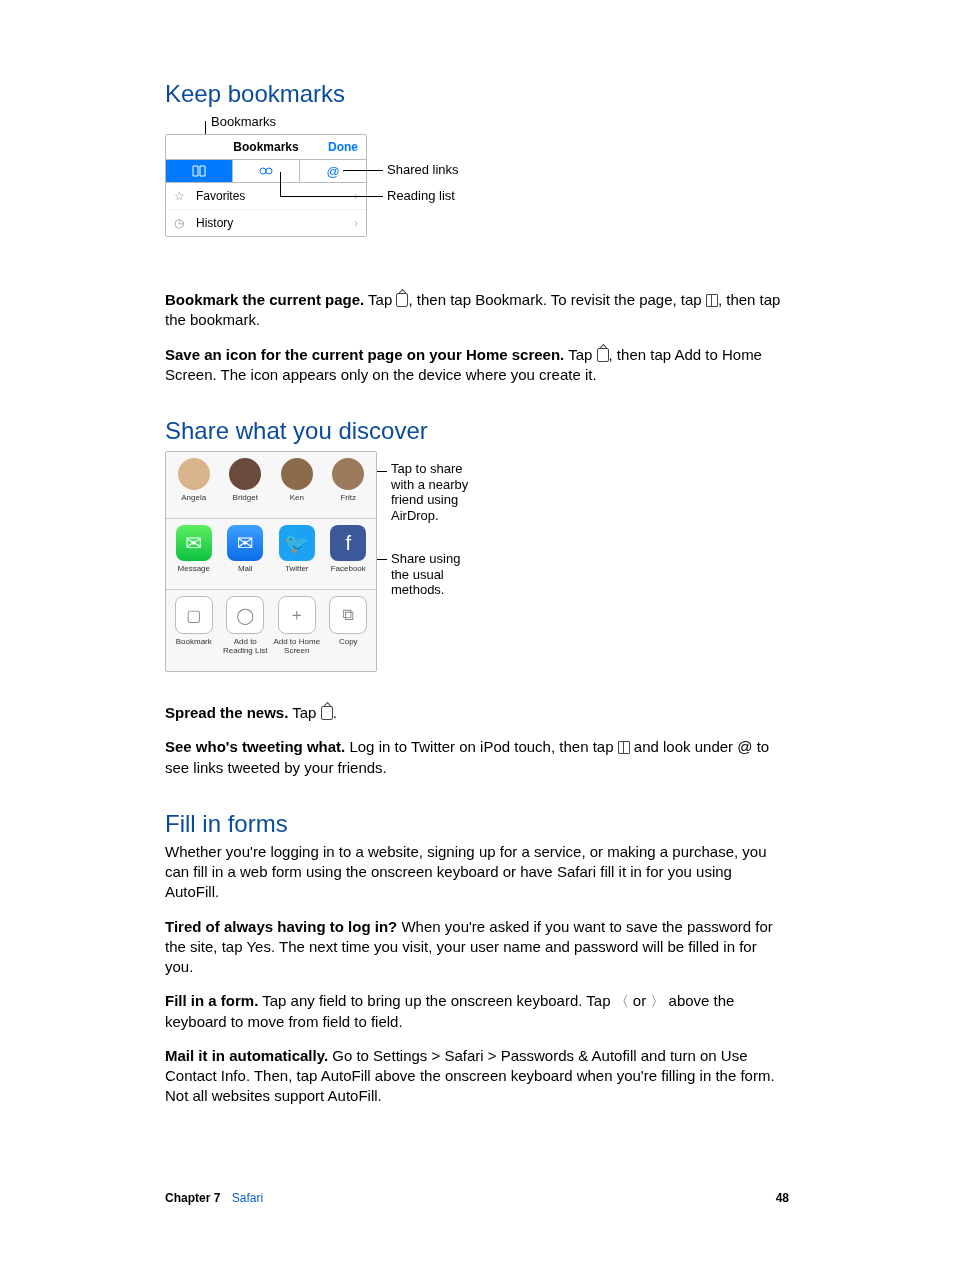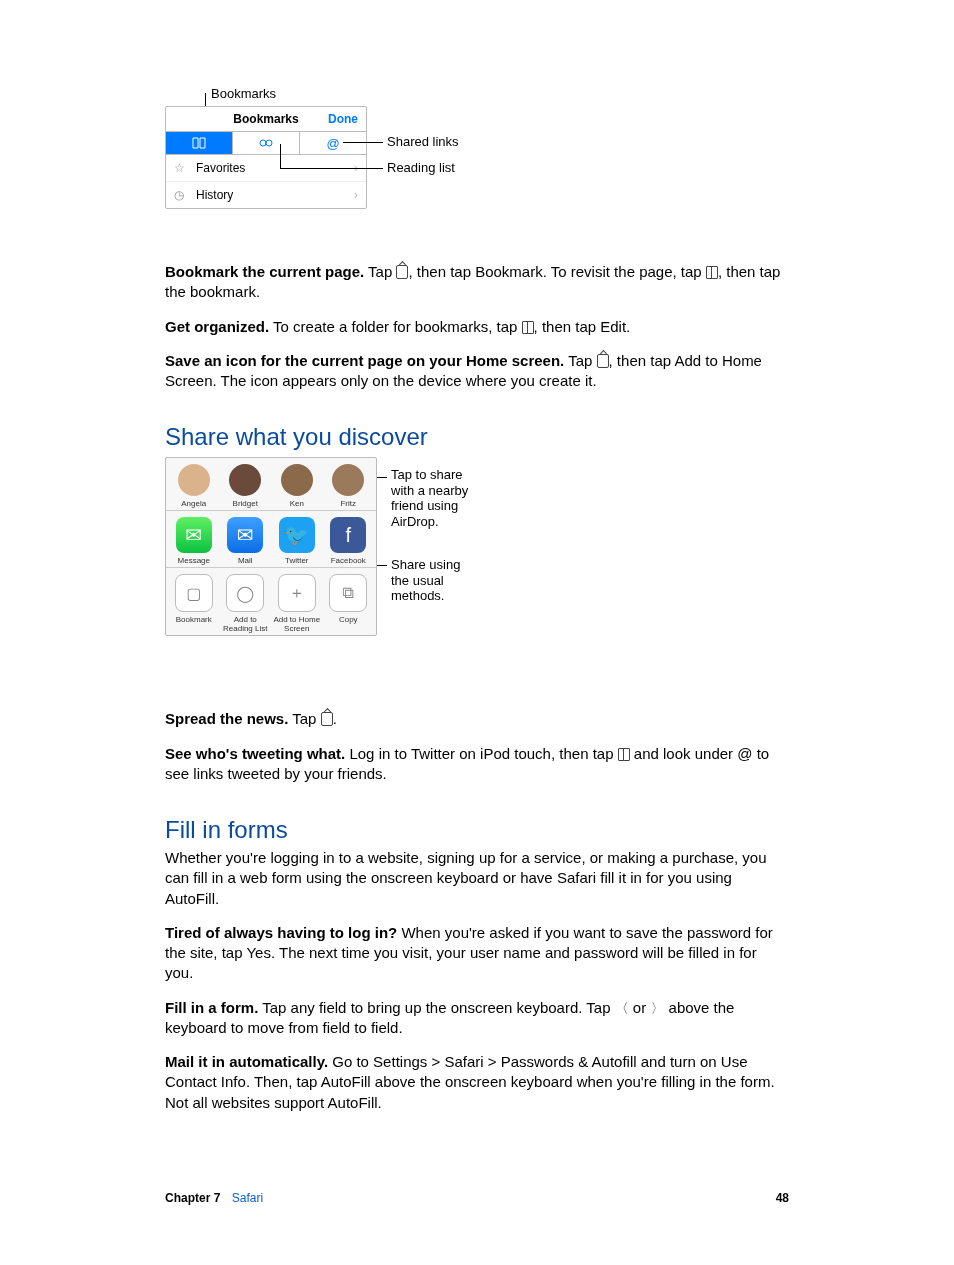--- a/index.html
+++ b/index.html
@@ -112,21 +112,21 @@
     position: absolute;
     left: 0; top: 0;
     width: 210px;
     border: 1px solid #bbb;
     border-radius: 2px;
     background: #f7f7f7;
     overflow: hidden;
   }
   .share-row {
     display: flex;
-    padding: 6px 2px 2px 2px;
+    padding: 6px 2px 16px 2px;
     border-bottom: 1px solid #ccc;
   }
   .share-item {
     flex: 1;
     text-align: center;
     font-size: 8px;
     color: #333;
   }
   .avatar { width: 32px; height: 32px; border-radius: 50%; margin: 0 auto 3px; }
   .appicon { width: 36px; height: 36px; border-radius: 8px; margin: 0 auto 3px; display:flex; align-items:center; justify-content:center; font-size:20px; color:#fff; }
@@ -170,20 +170,21 @@
     font-size: 12px;
   }
   .footer .ch-label { font-weight: 600; }
   .footer .ch-name { color: #0a5ed0; margin-left: 8px; }
 </style>
 </head>
 <body>
 
 <div class="page">
 
+  <h2 class="heading">Keep bookmarks</h2>
 
   <div class="bk-wrap">
 
     <div class="lead-vert" style="left:40px; top:7px; height:20px;"></div>
     <div class="callout" style="left:46px; top:0;">Bookmarks</div>
 
     <div class="bk-panel">
       <div class="bk-titlebar">
         <span style="font-weight:600;">Bookmarks</span>
         <span class="done">Done</span>
@@ -219,23 +220,20 @@
     <div class="lead" style="left:178px; top:56px; width:40px;"></div>
     <div class="callout" style="left:222px; top:48px;">Shared links</div>
     <div class="lead" style="left:115px; top:82px; width:103px;"></div>
     <div class="lead-vert" style="left:115px; top:58px; height:24px;"></div>
     <div class="callout" style="left:222px; top:74px;">Reading list</div>
   </div>
 
   <p class="para">
     <span class="bold">Bookmark the current page.</span><span> Tap </span><span class="inlicon share"></span><span>, then tap Bookmark. To revisit the page, tap </span><span class="inlicon book"></span><span>, then tap the bookmark.</span>
   </p>
-  <p class="para">
-    <span class="bold">Get organized.</span><span> To create a folder for bookmarks, tap </span><span class="inlicon book"></span><span>, then tap Edit.</span>
-  </p>
   <p class="para" style="margin-bottom:32px;">
     <span class="bold">Save an icon for the current page on your Home screen.</span><span> Tap </span><span class="inlicon share"></span><span>, then tap Add to Home Screen. The icon appears only on the device where you create it.</span>
   </p>
 
   <h2 class="heading">Share what you discover</h2>
 
   <div class="share-wrap">
     <div class="share-panel">
       <div class="share-row">
         <div class="share-item"><div class="avatar" style="background:#d9b38c;"></div><span>Angela</span></div>

